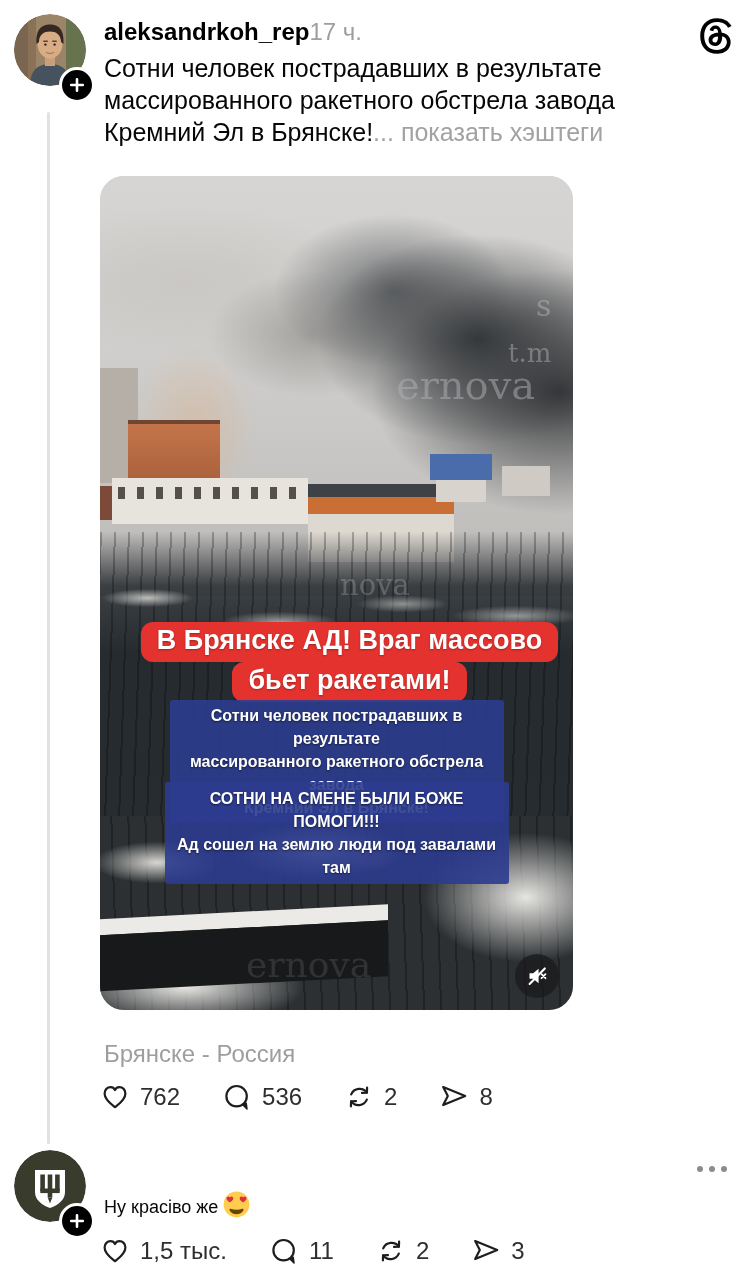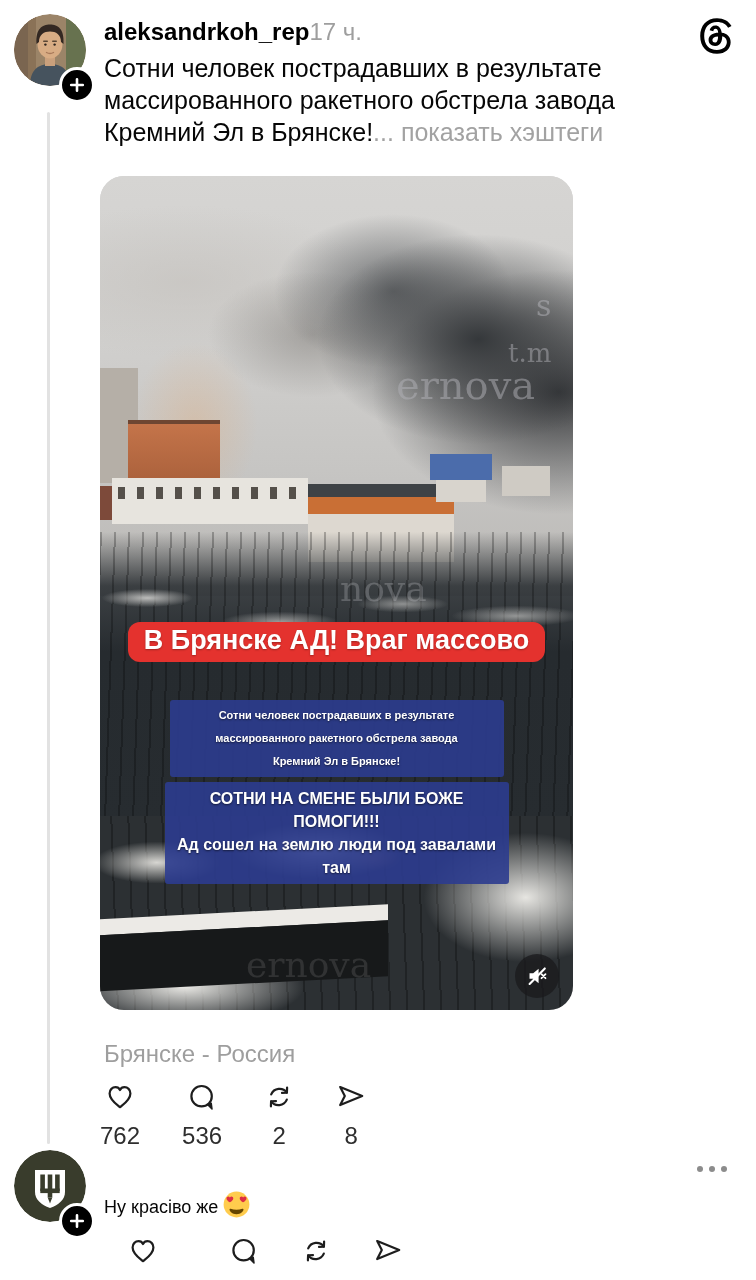--- a/index.html
+++ b/index.html
@@ -36,21 +36,21 @@
     background:none;border:none;cursor:pointer;padding:0;}
   .more-btn i{width:6px;height:6px;border-radius:50%;background:#8c8c8c;display:block;}
 
   .verified{margin-left:8px;flex:0 0 auto;}
 
   
   .engagement{display:flex;align-items:center;gap:42px;}
   .eng1{left:100px;top:1082px;}
   .eng2{left:100px;top:1236px;}
   .eng-btn{display:flex;align-items:center;gap:10px;background:none;border:none;padding:0;cursor:pointer;
-    font-family:"Liberation Sans",sans-serif;flex-direction:column;}
+    font-family:"Liberation Sans",sans-serif;}
   .eng-btn .cnt{font-size:24px;color:#2e2e2e;}
   .eng-ic{display:block;}
 
   
   .video{left:100px;top:176px;width:473px;height:834px;border-radius:24px;overflow:hidden;cursor:pointer;
     background:#cfcecd;}
   .sky{position:absolute;left:0;top:0;width:473px;height:420px;
     background:linear-gradient(180deg,#d6d5d3 0%,#d0cfcd 40%,#c6c5c3 70%,#bab8b5 100%);}
   .smoke{position:absolute;left:0;top:0;width:473px;height:480px;background:
     radial-gradient(ellipse 230px 150px at 80% 34%, rgba(48,51,54,0.95) 0%, rgba(48,51,54,0) 70%),
@@ -86,33 +86,33 @@
     radial-gradient(ellipse 150px 95px at 90% 42%, #e6e5e1 0%, rgba(230,229,225,0) 68%),
     radial-gradient(ellipse 120px 40px at 46% 18%, #dededa 0%, rgba(222,222,218,0) 70%),
     radial-gradient(ellipse 90px 30px at 12% 24%, #d7d6d2 0%, rgba(215,214,210,0) 70%),
     radial-gradient(ellipse 170px 55px at 18% 88%, #e9e8e4 0%, rgba(233,232,228,0) 70%),
     radial-gradient(ellipse 34px 16px at 58% 22%, #6e4a35 0%, rgba(110,74,53,0) 80%),
     repeating-linear-gradient(88deg, rgba(0,0,0,0.28) 0 2px, transparent 2px 17px);}
   .roof-snow{position:absolute;left:-12px;top:96px;width:300px;height:16px;background:#eceae6;transform:skewY(-3deg);}
   .roof{position:absolute;left:-12px;top:112px;width:300px;height:56px;background:#17191a;transform:skewY(-3deg);}
 
   
-  .red-banner{left:0;top:446px;width:473px;text-align:center;z-index:5;}
+  .red-banner{left:0;top:446px;width:473px;text-align:center;z-index:5;padding-left:13px;}
   .red-line{display:inline-block;background:#e4322e;color:#fff;font-weight:700;font-size:27px;
     border-radius:12px;padding:3px 16px 6px;text-shadow:0 1px 2px rgba(0,0,0,0.3);line-height:1.15;}
   .blue-box{left:50%;transform:translateX(-50%);background:rgba(44,60,143,0.9);color:#fff;font-weight:700;
     text-align:center;z-index:5;border-radius:3px;text-shadow:0 1px 2px rgba(0,0,0,0.55);}
-  .blue1{top:524px;width:334px;padding:4px 0;font-size:11px;line-height:23px;}
+  .blue1{top:524px;width:334px;padding:4px 0;font-size:16px;line-height:23px;}
   .blue2{top:606px;width:340px;padding:5px 2px;font-size:16px;line-height:23px;}
 
   .wm{position:absolute;font-family:"DejaVu Serif",serif;z-index:4;pointer-events:none;}
   .wm1{left:436px;top:112px;font-size:30px;color:rgba(175,175,180,0.55);}
   .wm2{left:408px;top:162px;font-size:26px;color:rgba(165,165,172,0.55);}
   .wm3{left:296px;top:186px;font-size:40px;color:rgba(178,178,184,0.5);}
-  .wm4{left:240px;top:392px;font-size:36px;color:rgba(235,235,240,0.22);}
+  .wm4{left:240px;top:392px;font-size:29px;color:rgba(235,235,240,0.22);}
   .wm5{left:146px;top:768px;font-size:36px;color:rgba(240,240,240,0.12);}
 
   .mute-btn{position:absolute;right:14px;bottom:12px;width:44px;height:44px;border-radius:50%;
     background:rgba(26,26,28,0.75);border:none;display:flex;align-items:center;justify-content:center;
     cursor:pointer;z-index:6;padding:0;}
 
   .emoji{margin-left:4px;}
 </style>
 </head>
 <body>
@@ -189,20 +189,21 @@
     </div>
 
     <span class="wm wm1">s</span>
     <span class="wm wm2">t.m</span>
     <span class="wm wm3">ernova</span>
     <span class="wm wm4">nova</span>
     <span class="wm wm5">ernova</span>
 
     <div class="abs red-banner">
       <span class="red-line">В Брянске АД! Враг массово</span><br>
+      <span class="red-line">бьет ракетами!</span>
     </div>
 
     <div class="abs blue-box blue1">
       <div>Сотни человек пострадавших в результате</div>
       <div>массированного ракетного обстрела завода</div>
       <div>Кремний Эл в Брянске!</div>
     </div>
 
     <div class="abs blue-box blue2">
       <div>СОТНИ НА СМЕНЕ БЫЛИ БОЖЕ ПОМОГИ!!!</div>

